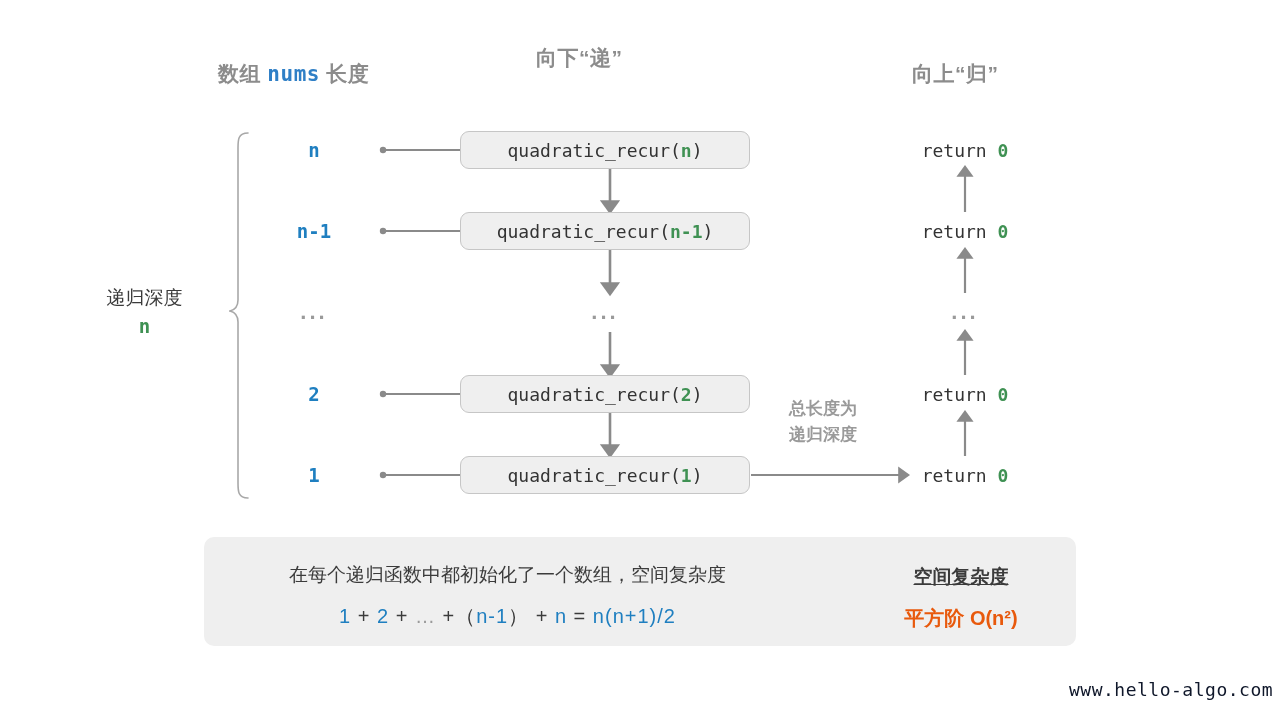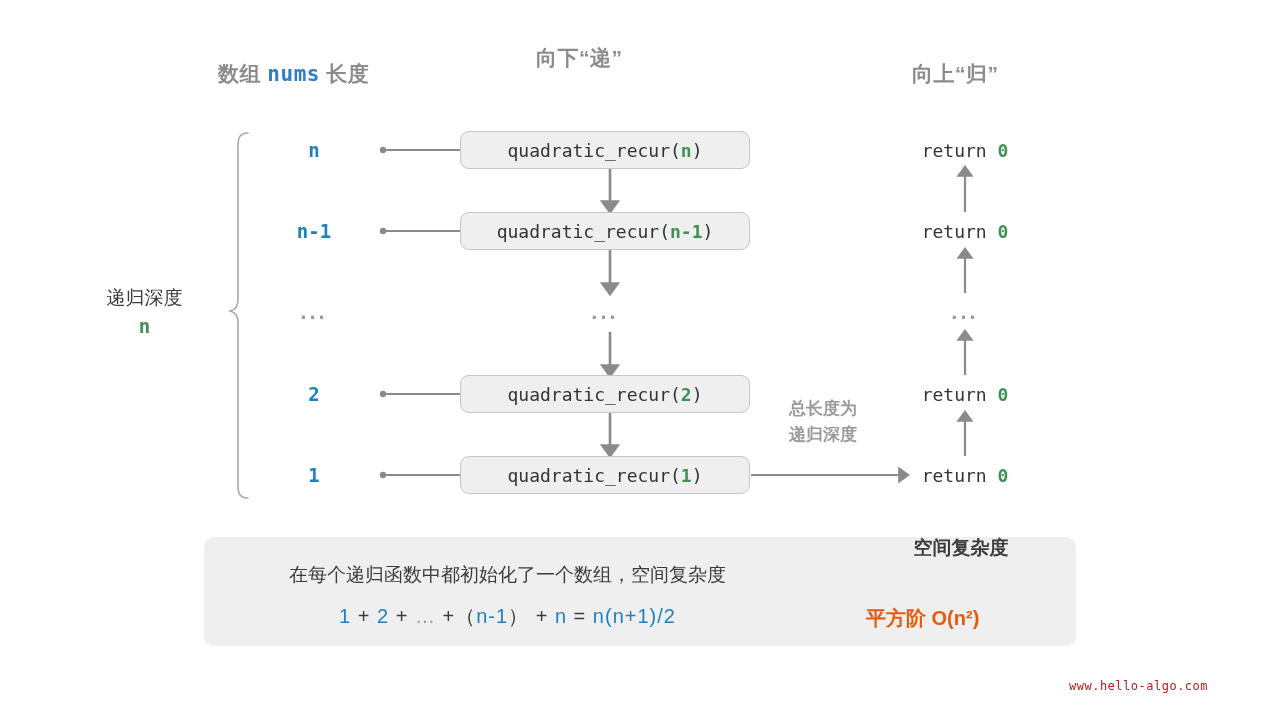--- a/index.html
+++ b/index.html
@@ -131,28 +131,28 @@
     font-weight: bold;
     color: #3b3b3b;
     white-space: nowrap;
     text-align: center;
   }
   .sum-value {
     font-size: 20px;
     font-weight: bold;
     color: #e8590c;
     white-space: nowrap;
-    text-align: left;
+    text-align: center;
   }
 
   
   .watermark {
     font-family: "DejaVu Sans Mono", monospace;
-    font-size: 12px;
-    color: #b91c1c;
+    font-size: 18px;
+    color: #0f172a;
     white-space: nowrap;
     letter-spacing: 0.5px;
   }
 
   svg { display: block; }
   .layer-svg { position: absolute; left: 0; top: 0; pointer-events: none; }
 </style>
 </head>
 <body>
 
@@ -300,19 +300,19 @@
     <span class="b">2</span>
     <span>+</span>
     <span class="g">…</span>
     <span>+</span><span>（</span><span class="b">n-1</span><span>）</span>
     <span>+</span>
     <span class="b">n</span>
     <span>=</span>
     <span class="b">n(n+1)/2</span>
   </div>
 
-  <div class="abs sum-title" style="left:866px; top:535px; width:190px;">空间复杂度</div>
+  <div class="abs sum-title" style="left:866px; top:564px; width:190px;text-decoration:underline;">空间复杂度</div>
 
   <div class="abs sum-value" style="left:866px; top:605px; width:190px;">平方阶 O(n²)</div>
 
   <div class="abs watermark" style="left:1069px; top:679px;">www.hello-algo.com</div>
 
 </div>
 
 </body></html>

